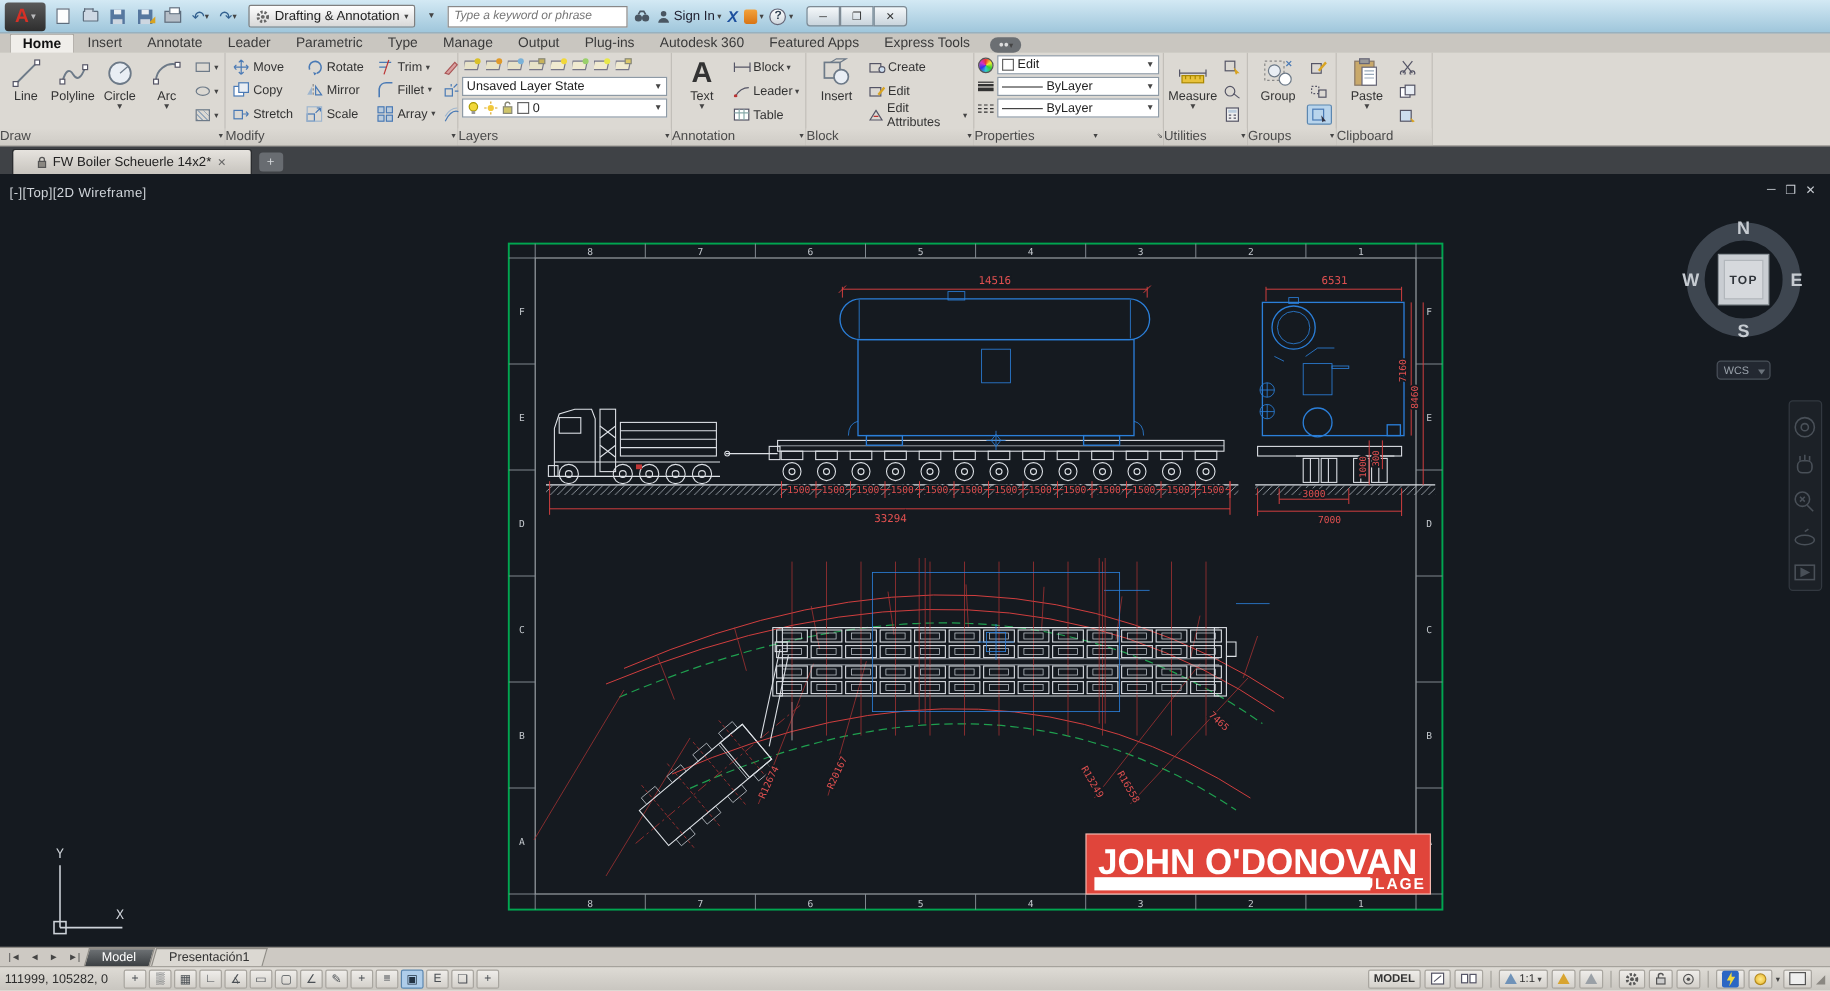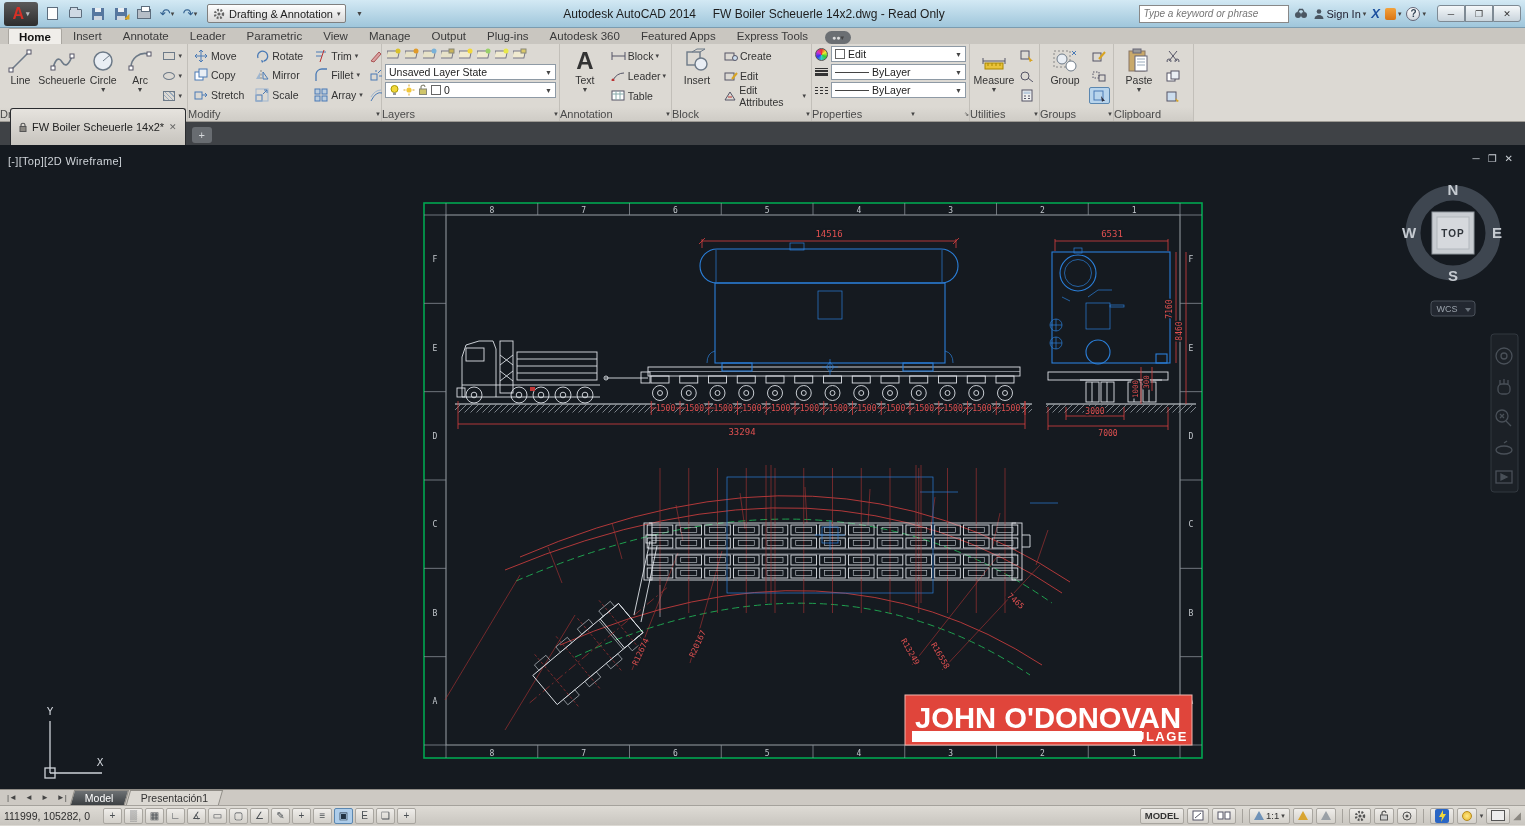--- a/index.html
+++ b/index.html
@@ -63,21 +63,21 @@
   .bline{display:inline-block;width:34px;height:1px;background:#444;}
   .colorwheel{width:13px;height:13px;border-radius:50%;background:conic-gradient(#e33,#ee3,#3c3,#3cc,#33e,#c3c,#e33);border:1px solid #555;}
   .lwicon{display:flex;flex-direction:column;gap:1px;}
   .lwicon span{display:block;background:#333;width:13px;}
   .ltype{display:flex;flex-direction:column;gap:2px;}
   .ltype span{display:block;width:13px;border-top:1px dashed #333;}
   .groupsel{border:1px solid #5b87b0;background:#b8d4ec;border-radius:2px;}
 
   
   .filetabs{height:23px;background:#3f4246;display:flex;align-items:flex-end;padding-left:10px;gap:6px;}
-  .ftab{height:37px;background:linear-gradient(#e6e3de,#c7c4be);border:1px solid #2a2c2f;border-bottom:none;border-radius:3px 3px 0 0;display:flex;align-items:center;padding:0 8px;gap:5px;font-size:11px;color:#222;}
+  .ftab{height:21px;background:linear-gradient(#e6e3de,#c7c4be);border:1px solid #2a2c2f;border-bottom:none;border-radius:3px 3px 0 0;display:flex;align-items:center;padding:0 20px;gap:5px;font-size:11px;color:#222;}
   .ftab .fx{font-size:9px;color:#666;}
   .newtab{width:20px;height:16px;margin-bottom:2px;background:#686c71;border-radius:3px;color:#d6d9dc;font-size:11px;display:flex;align-items:center;justify-content:center;}
 
   
   .canvas{position:relative;height:644px;background:#151a20;overflow:hidden;}
   .vplabel{position:absolute;left:8px;top:10px;font-size:11px;color:#cfd4d9;letter-spacing:.3px;z-index:3;}
   .vpctl{position:absolute;right:12px;top:8px;z-index:3;display:flex;gap:8px;color:#c9ced4;font-size:10px;}
 
   svg text{font-family:"DejaVu Sans Mono",monospace;}
   .rt{fill:#c3c8cd;font-size:8px;text-anchor:middle;}
@@ -159,24 +159,20 @@
         <svg width="12" height="12">
             <circle cx="6" cy="6" r="4" fill="none" stroke="#666" stroke-width="2.4" stroke-dasharray="1.8,1.5"></circle>
             <circle cx="6" cy="6" r="1.6" fill="#666"></circle>
           </svg>
         <span>Drafting &amp; Annotation</span>
         <span class="caret">▾</span>
       </div>
       <div class="qbtn">
           <span class="caret">▼</span>
         </div>
-    </div>
-    <div class="title-center">
-      <span>Autodesk AutoCAD 2014</span>&nbsp;&nbsp;&nbsp;&nbsp;
-      <span>FW Boiler Scheuerle 14x2.dwg - Read Only</span>
     </div>
     <div class="tright">
       <input class="searchbox" placeholder="Type a keyword or phrase" style="">
       <span class="tbtn">
         <svg width="14" height="11">
             <circle cx="4" cy="7" r="3" fill="#4a5662"></circle>
             <circle cx="10" cy="7" r="3" fill="#4a5662"></circle>
             <path d="M4,4 L5.5,1.5 h3 L10,4" fill="none" stroke="#4a5662" stroke-width="1.4"></path>
           </svg>
       </span>
@@ -204,21 +200,21 @@
       </span>
     </div>
   </div>
 
   <div class="ribbontabs">
     <span class="rtab active">Home</span>
     <span class="rtab">Insert</span>
     <span class="rtab">Annotate</span>
     <span class="rtab">Leader</span>
     <span class="rtab">Parametric</span>
-    <span class="rtab">View</span>
+    <span class="rtab">Type</span>
     <span class="rtab">Manage</span>
     <span class="rtab">Output</span>
     <span class="rtab">Plug-ins</span>
     <span class="rtab">Autodesk 360</span>
     <span class="rtab">Featured Apps</span>
     <span class="rtab">Express Tools</span>
     <span class="rtab-extra">●● <span class="caret">▾</span></span>
   </div>
 
   <div class="ribbon">
@@ -232,21 +228,21 @@
               <rect x="20" y="2" width="4" height="4" fill="#fff" stroke="#556"></rect>
             </svg>
           <span class="blabel">Line</span>
         </div>
         <div class="bigbtn">
           <svg width="26" height="26">
               <path d="M4,20 Q8,6 13,14 T23,8" fill="none" stroke="#6d7a88" stroke-width="1.6"></path>
               <rect x="2" y="18" width="4" height="4" fill="#fff" stroke="#556"></rect>
               <rect x="21" y="6" width="4" height="4" fill="#fff" stroke="#556"></rect>
             </svg>
-          <span class="blabel">Scheuerle</span>
+          <span class="blabel">Polyline</span>
         </div>
         <div class="bigbtn">
           <svg width="26" height="26">
               <circle cx="13" cy="13" r="9" fill="#e9eef4" stroke="#6d7a88" stroke-width="1.5"></circle>
               <line x1="13" y1="13" x2="20" y2="7" stroke="#6d7a88"></line>
             </svg>
           <span class="blabel">Circle</span>
           <span class="caret">▼</span>
         </div>
         <div class="bigbtn">

